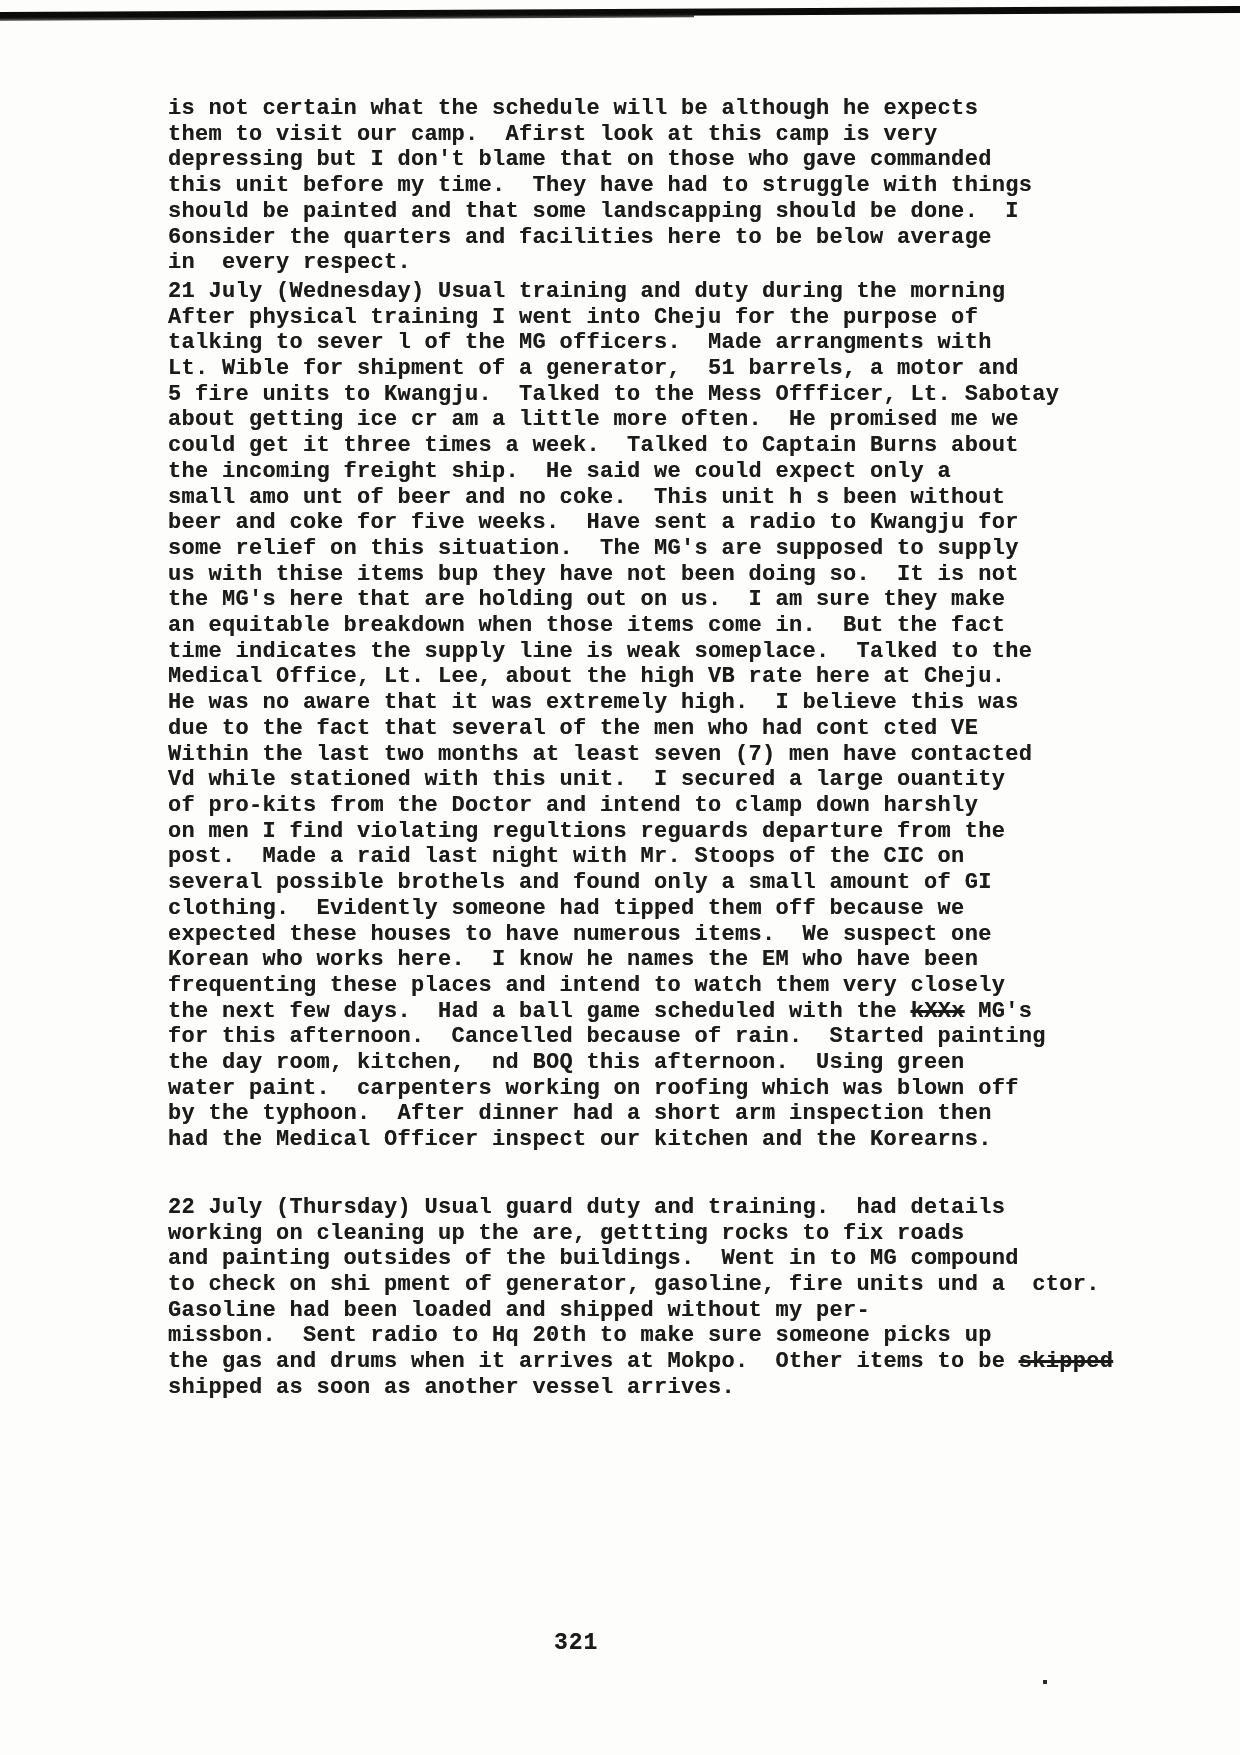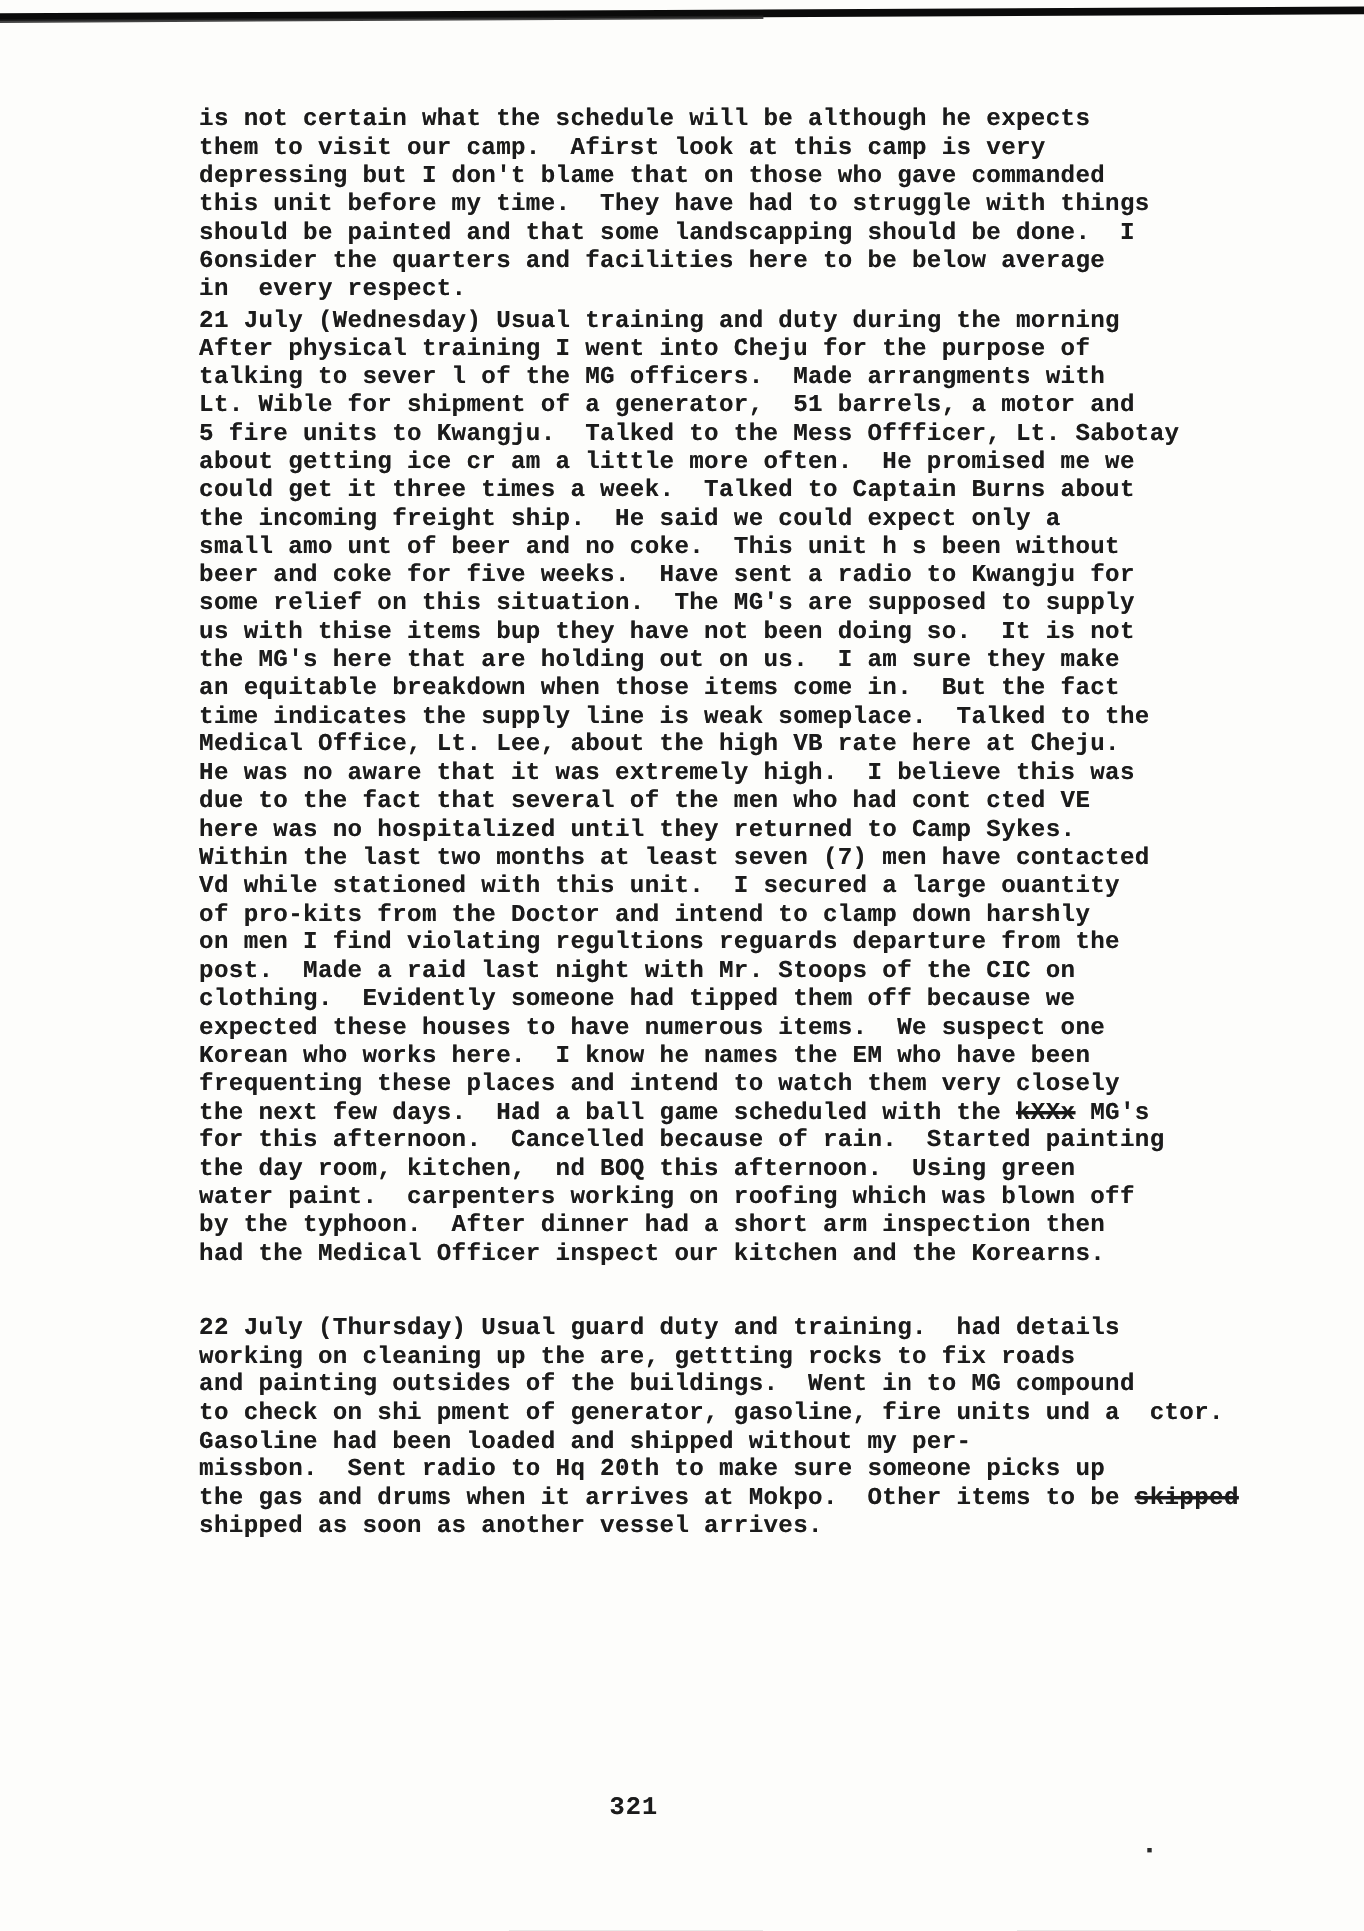--- a/index.html
+++ b/index.html
@@ -29,21 +29,21 @@
     top: 16px;
     left: -6px;
     width: 700px;
     height: 3px;
     background: #222;
     transform: rotate(-0.30deg);
     opacity: 0.85;
   }
   .text-block {
     position: absolute;
-    left: 181px;
+    left: 168px;
     top: 96px;
     width: 960px;
     font-size: 22px;
     line-height: 25.7px;
     font-weight: bold;
     letter-spacing: 0.3px;
     text-shadow: 0 0 0.5px rgba(20,20,20,0.55);
   }
   .paragraph { margin: 0; }
   .paragraph + .paragraph { margin-top: 3px; }
@@ -102,26 +102,26 @@
         <div class="line"><span>small amo unt of beer and no coke.  This unit h s been without</span></div>
         <div class="line"><span>beer and coke for five weeks.  Have sent a radio to Kwangju for</span></div>
         <div class="line"><span>some relief on this situation.  The MG's are supposed to supply</span></div>
         <div class="line"><span>us with thise items bup they have not been doing so.  It is not</span></div>
         <div class="line"><span>the MG's here that are holding out on us.  I am sure they make</span></div>
         <div class="line"><span>an equitable breakdown when those items come in.  But the fact</span></div>
         <div class="line"><span>time indicates the supply line is weak someplace.  Talked to the</span></div>
         <div class="line"><span>Medical Office, Lt. Lee, about the high VB rate here at Cheju.</span></div>
         <div class="line"><span>He was no aware that it was extremely high.  I believe this was</span></div>
         <div class="line"><span>due to the fact that several of the men who had cont cted VE</span></div>
-        <div class="line"><span>here was no hospitalized until they returned to Camp Sykes.</span></div>
         <div class="line"><span>Within the last two months at least seven (7) men have contacted</span></div>
         <div class="line"><span>Vd while stationed with this unit.  I secured a large ouantity</span></div>
         <div class="line"><span>of pro-kits from the Doctor and intend to clamp down harshly</span></div>
         <div class="line"><span>on men I find violating regultions reguards departure from the</span></div>
         <div class="line"><span>post.  Made a raid last night with Mr. Stoops of the CIC on</span></div>
+        <div class="line"><span>several possible brothels and found only a small amount of GI</span></div>
         <div class="line"><span>clothing.  Evidently someone had tipped them off because we</span></div>
         <div class="line"><span>expected these houses to have numerous items.  We suspect one</span></div>
         <div class="line"><span>Korean who works here.  I know he names the EM who have been</span></div>
         <div class="line"><span>frequenting these places and intend to watch them very closely</span></div>
         <div class="line"><span>the next few days.  Had a ball game scheduled with the </span><span class="strike">kXXx</span><span> MG's</span></div>
         <div class="line"><span>for this afternoon.  Cancelled because of rain.  Started painting</span></div>
         <div class="line"><span>the day room, kitchen,  nd BOQ this afternoon.  Using green</span></div>
         <div class="line"><span>water paint.  carpenters working on roofing which was blown off</span></div>
         <div class="line"><span>by the typhoon.  After dinner had a short arm inspection then</span></div>
         <div class="line"><span>had the Medical Officer inspect our kitchen and the Korearns.</span></div>

